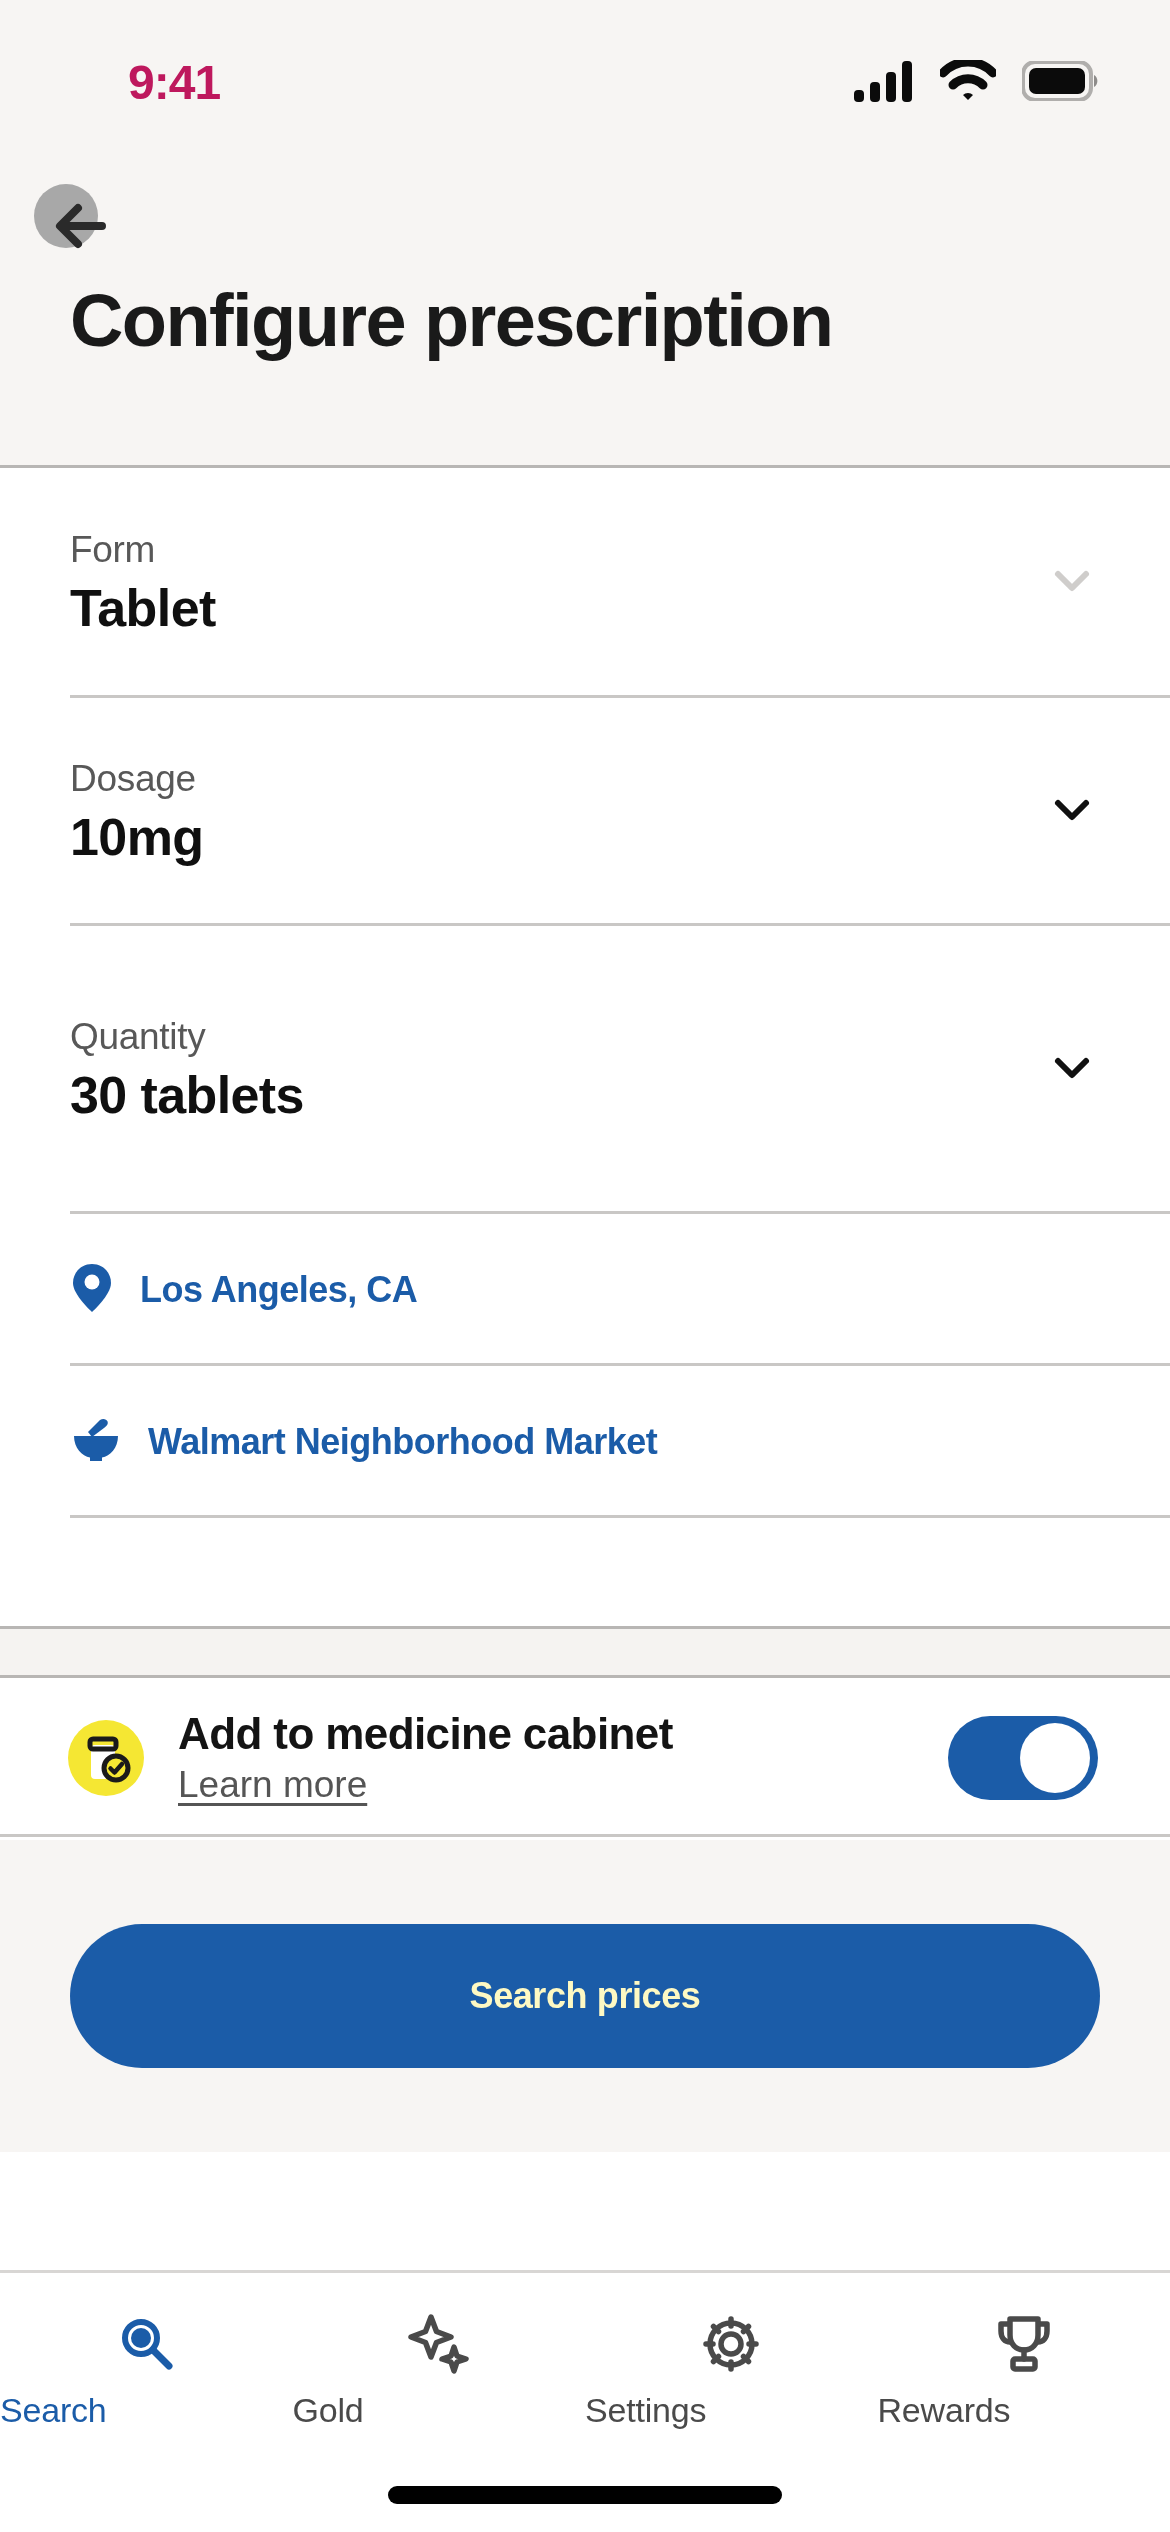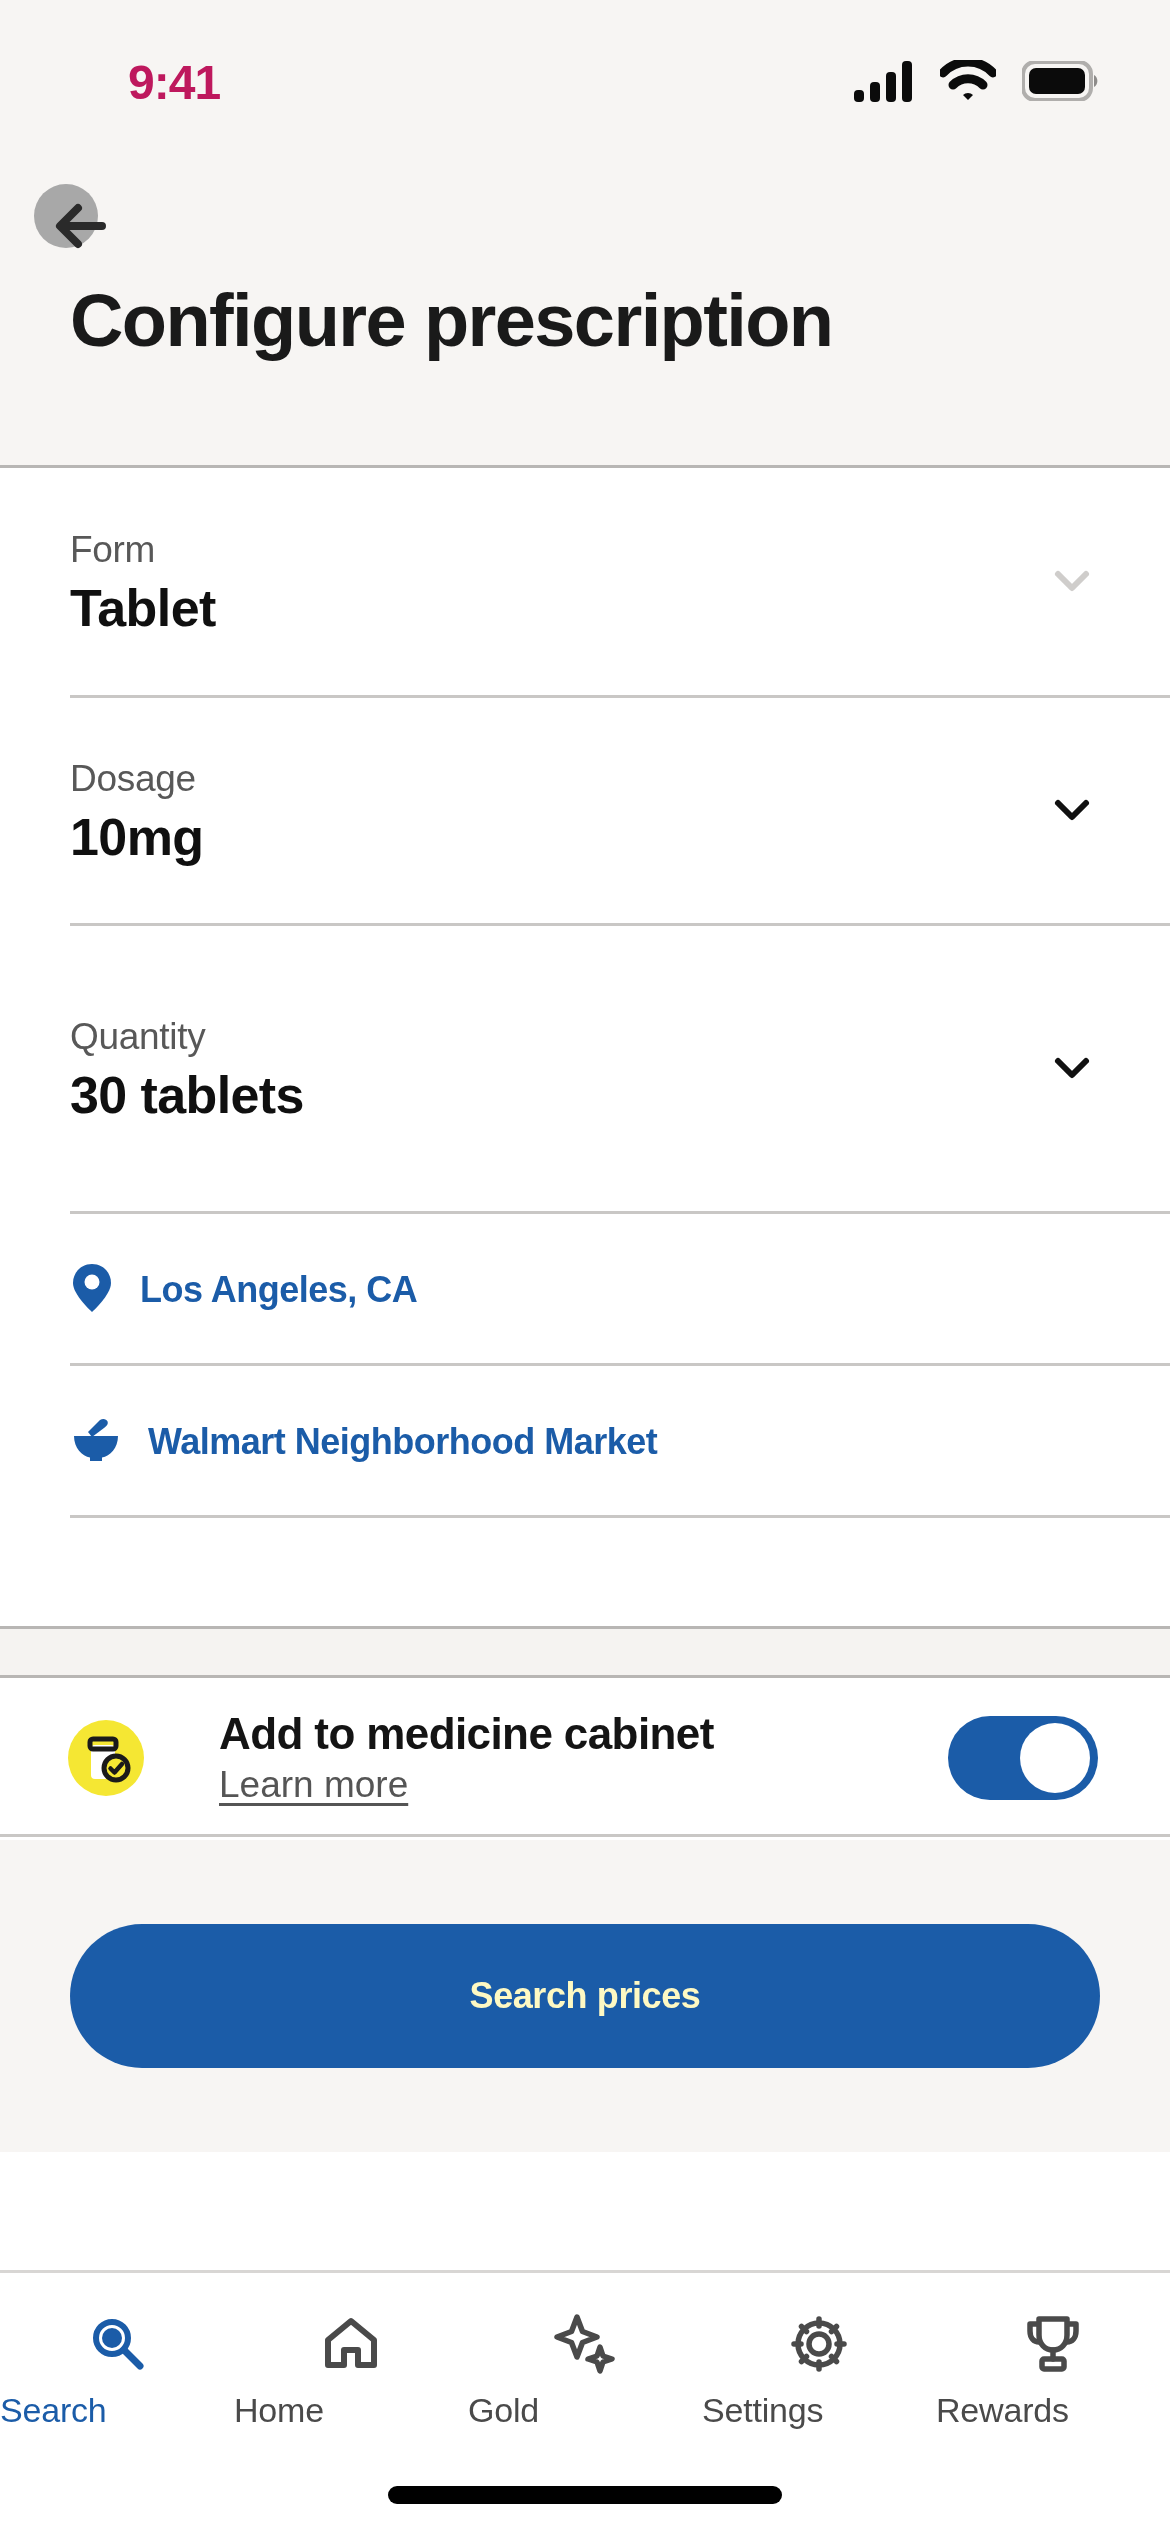--- a/index.html
+++ b/index.html
@@ -254,21 +254,21 @@
           </svg>
         </span>
         <span class="link-text">Walmart Neighborhood Market</span>
       </div>
       <div class="divider"></div>
     </div>
   </div>
 
   <div class="spacer" style="top:1626px;"></div>
 
-  <div class="cabinet" style="top:1681px;gap:41px;">
+  <div class="cabinet" style="top:1681px;">
     <span class="pill-badge">
       <svg width="58" height="58" viewBox="0 0 58 58">
         <rect x="14" y="16" width="24" height="34" rx="4" fill="#FFFFFF"></rect>
         <rect x="13" y="10" width="26" height="10" rx="3" fill="none" stroke="#1A1A1A" stroke-width="5"></rect>
         <circle cx="39" cy="39" r="12" fill="#F5E733" stroke="#1A1A1A" stroke-width="5"></circle>
         <path d="M33.5 39.5 L37.5 43.5 L45 35" stroke="#1A1A1A" stroke-width="4.5" fill="none" stroke-linecap="round" stroke-linejoin="round"></path>
       </svg>
     </span>
     <div class="cab-texts">
       <span class="cab-title">Add to medicine cabinet</span>
@@ -291,28 +291,20 @@
       <span class="tab-ico">
         <svg width="62" height="62" viewBox="0 0 62 62">
           <circle cx="26" cy="25" r="16" fill="none" stroke="#1B5CA8" stroke-width="6"></circle>
           <circle cx="26" cy="25" r="10" fill="#1B5CA8"></circle>
           <path d="M38 37 L54 53" stroke="#1B5CA8" stroke-width="7" stroke-linecap="round"></path>
         </svg>
       </span>
       <span class="tab-label">Search</span>
     </div>
 
-    <div class="tab">
-      <span class="tab-ico">
-        <svg width="62" height="62" viewBox="0 0 62 62">
-          <path d="M8 27 L31 8 L54 27 V52 H38 V37 H24 V52 H8 Z" fill="none" stroke="#4A4A4A" stroke-width="6" stroke-linejoin="round" stroke-linecap="round"></path>
-        </svg>
-      </span>
-      <span class="tab-label">Home</span>
-    </div>
 
     <div class="tab">
       <span class="tab-ico">
         <svg width="62" height="62" viewBox="0 0 62 62">
           <path d="M23 4 L28.5 18.5 L43 24 L28.5 29.5 L23 44 L17.5 29.5 L3 24 L17.5 18.5 Z" fill="none" stroke="#4A4A4A" stroke-width="5.5" stroke-linejoin="round"></path>
           <path d="M46 34 L49 43 L58 46 L49 49 L46 58 L43 49 L34 46 L43 43 Z" fill="none" stroke="#4A4A4A" stroke-width="5.5" stroke-linejoin="round"></path>
         </svg>
       </span>
       <span class="tab-label">Gold</span>
     </div>

